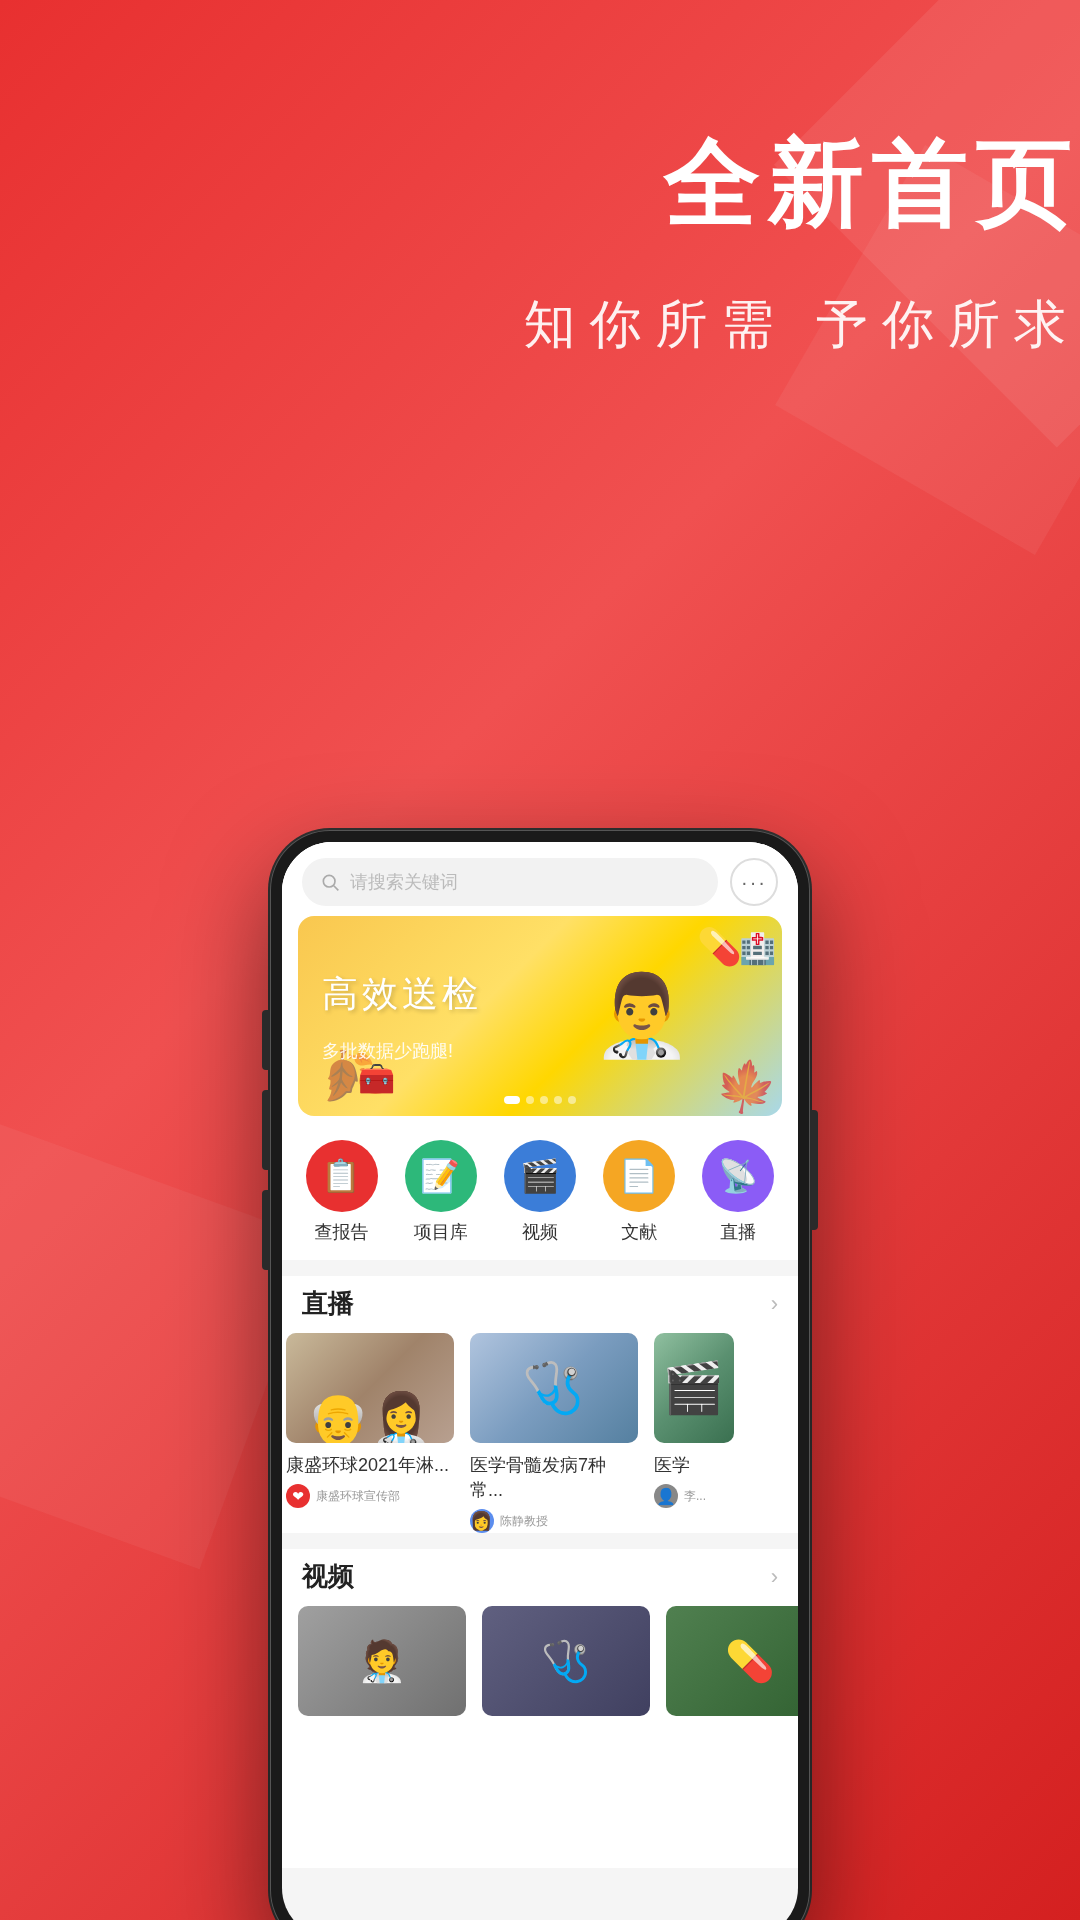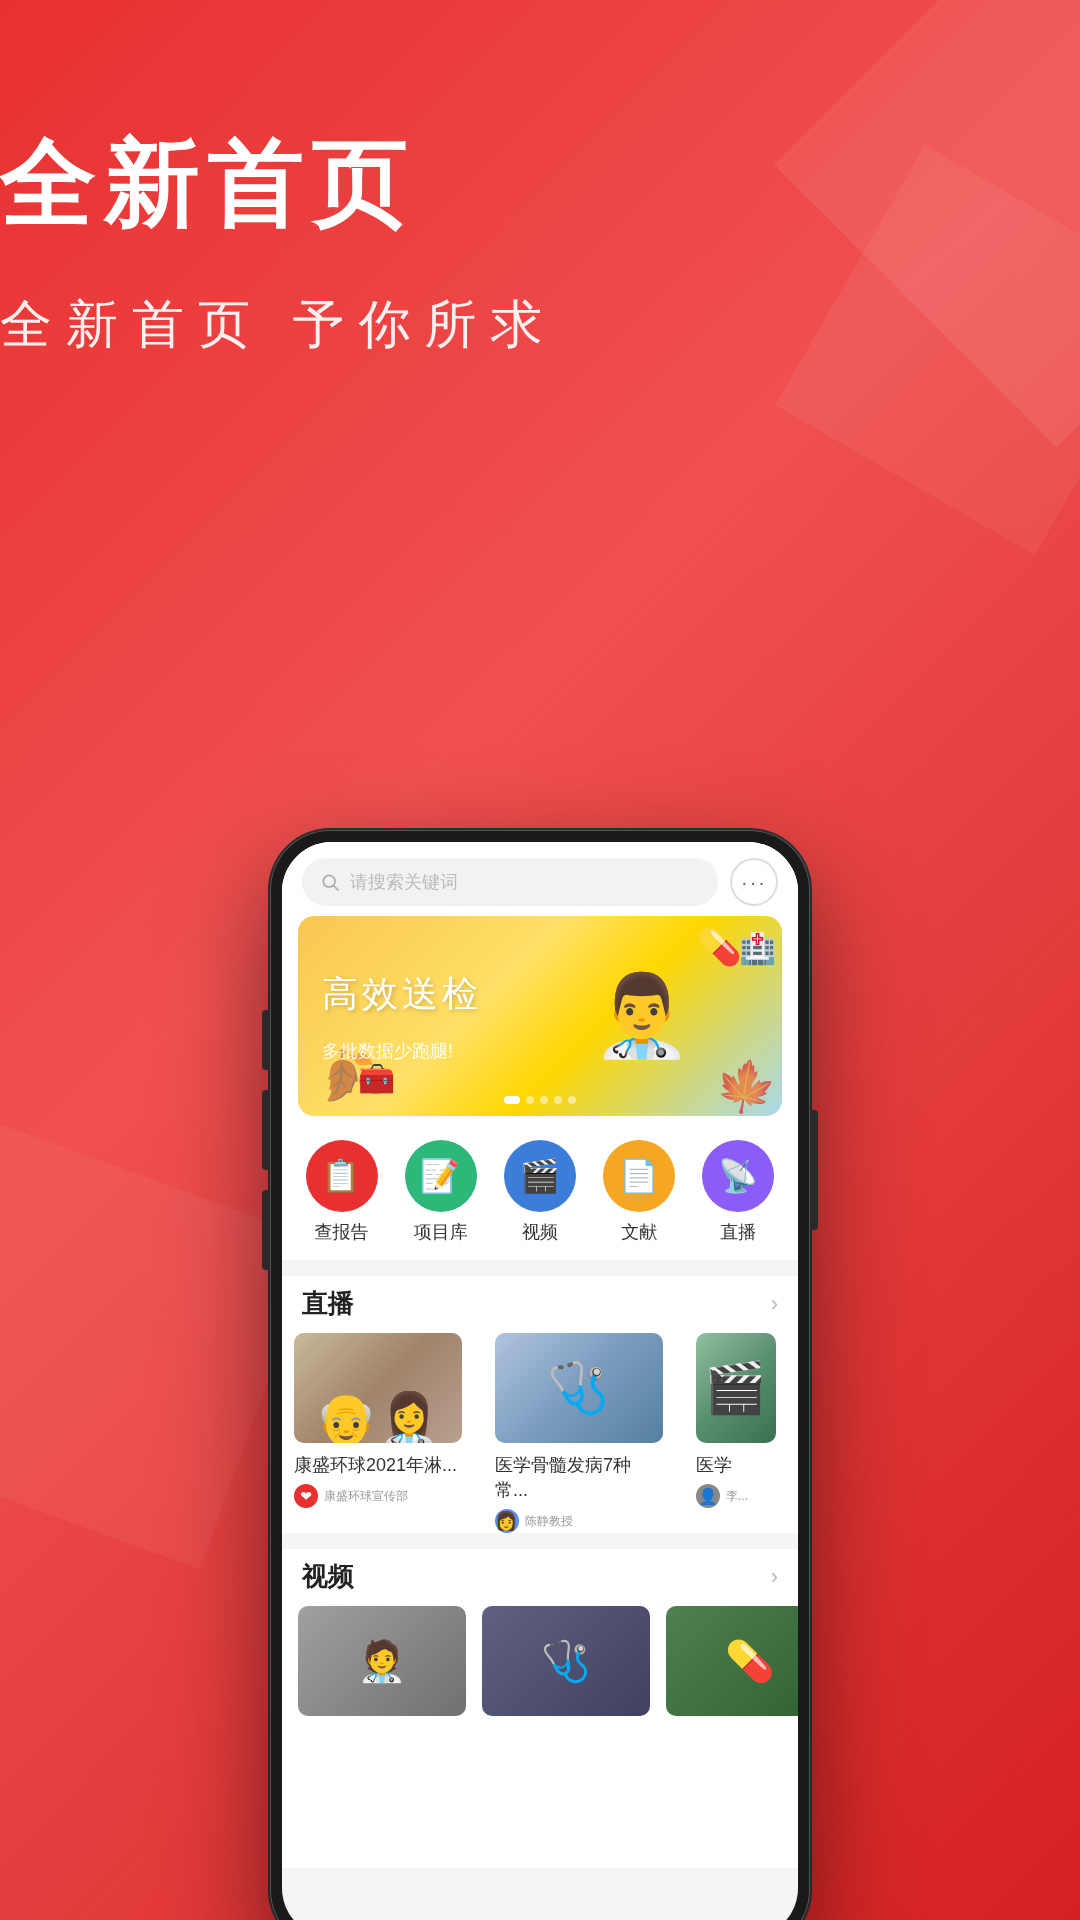--- a/index.html
+++ b/index.html
@@ -34,21 +34,21 @@
       bottom: 400px; left: -80px;
       width: 350px; height: 350px;
       background: rgba(255,255,255,0.05);
       transform: rotate(20deg);
     }
 
     
     .hero-section {
       position: relative;
       z-index: 2;
-      text-align: left;
+      text-align: right;
       padding-top: 120px;
     }
     .hero-title {
       font-size: 96px;
       font-weight: 900;
       color: white;
       letter-spacing: 8px;
       margin-bottom: 40px;
     }
     .hero-subtitle {
@@ -383,23 +383,23 @@
       color: #222;
     }
     .chevron-right {
       color: #bbb;
       font-size: 22px;
     }
 
     
     .cards-row {
       display: flex;
-      gap: 17px;
-      overflow: hidden;
-      padding: 0 12px;
+      gap: 0;
+      overflow: hidden;
+      padding: 0 4px;
       background: white;
     }
     .card-item {
       width: 168px;
       flex-shrink: 0;
       margin-right: 16px;
     }
     .card-thumb {
       width: 168px;
       height: 110px;
@@ -536,21 +536,21 @@
   </style>
 </head>
 <body>
 
 <div class="bg-shape bg-shape-1"></div>
 <div class="bg-shape bg-shape-2"></div>
 <div class="bg-shape bg-shape-3"></div>
 
 <div class="hero-section">
   <h1 class="hero-title">全新首页</h1>
-  <p class="hero-subtitle">全新首页  予你所求</p>
+  <p class="hero-subtitle">知你所需  予你所求</p>
 </div>
 
 <div class="phone-container">
   <div class="phone-outer">
 
     <div class="side-btn-left"></div>
     <div class="side-btn-left2"></div>
     <div class="side-btn-left3"></div>
     <div class="side-btn-right"></div>
 

